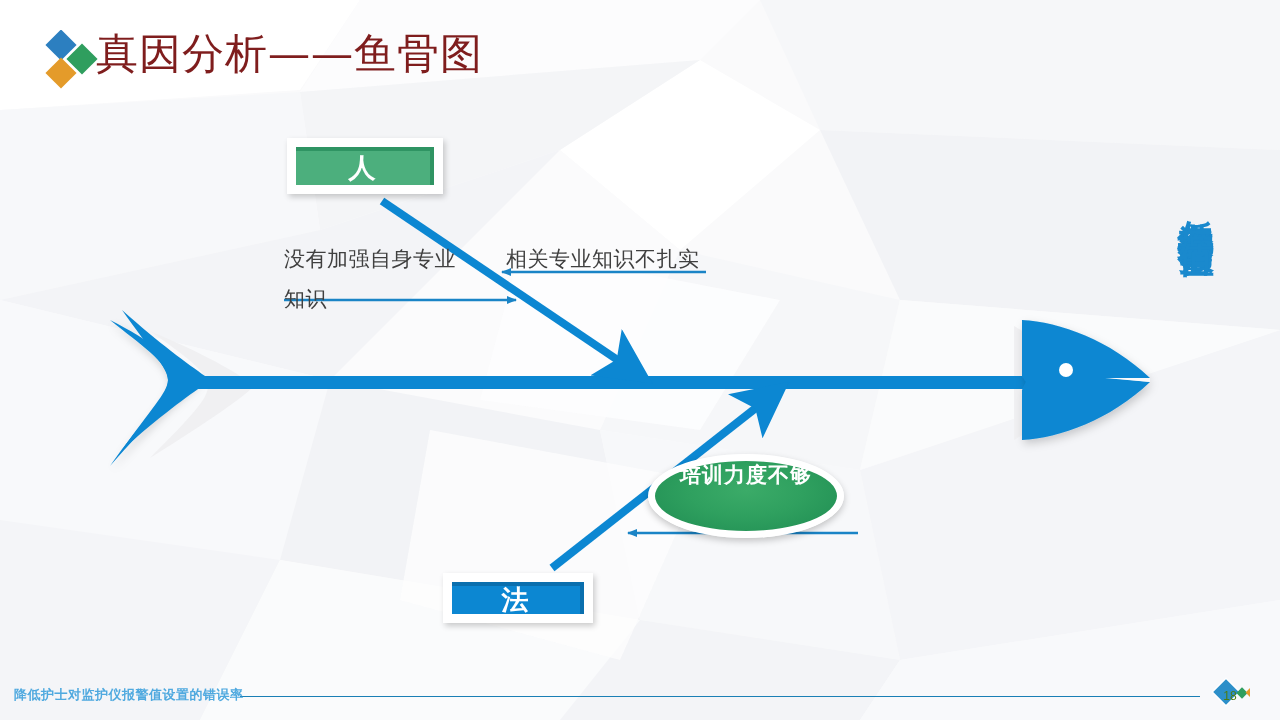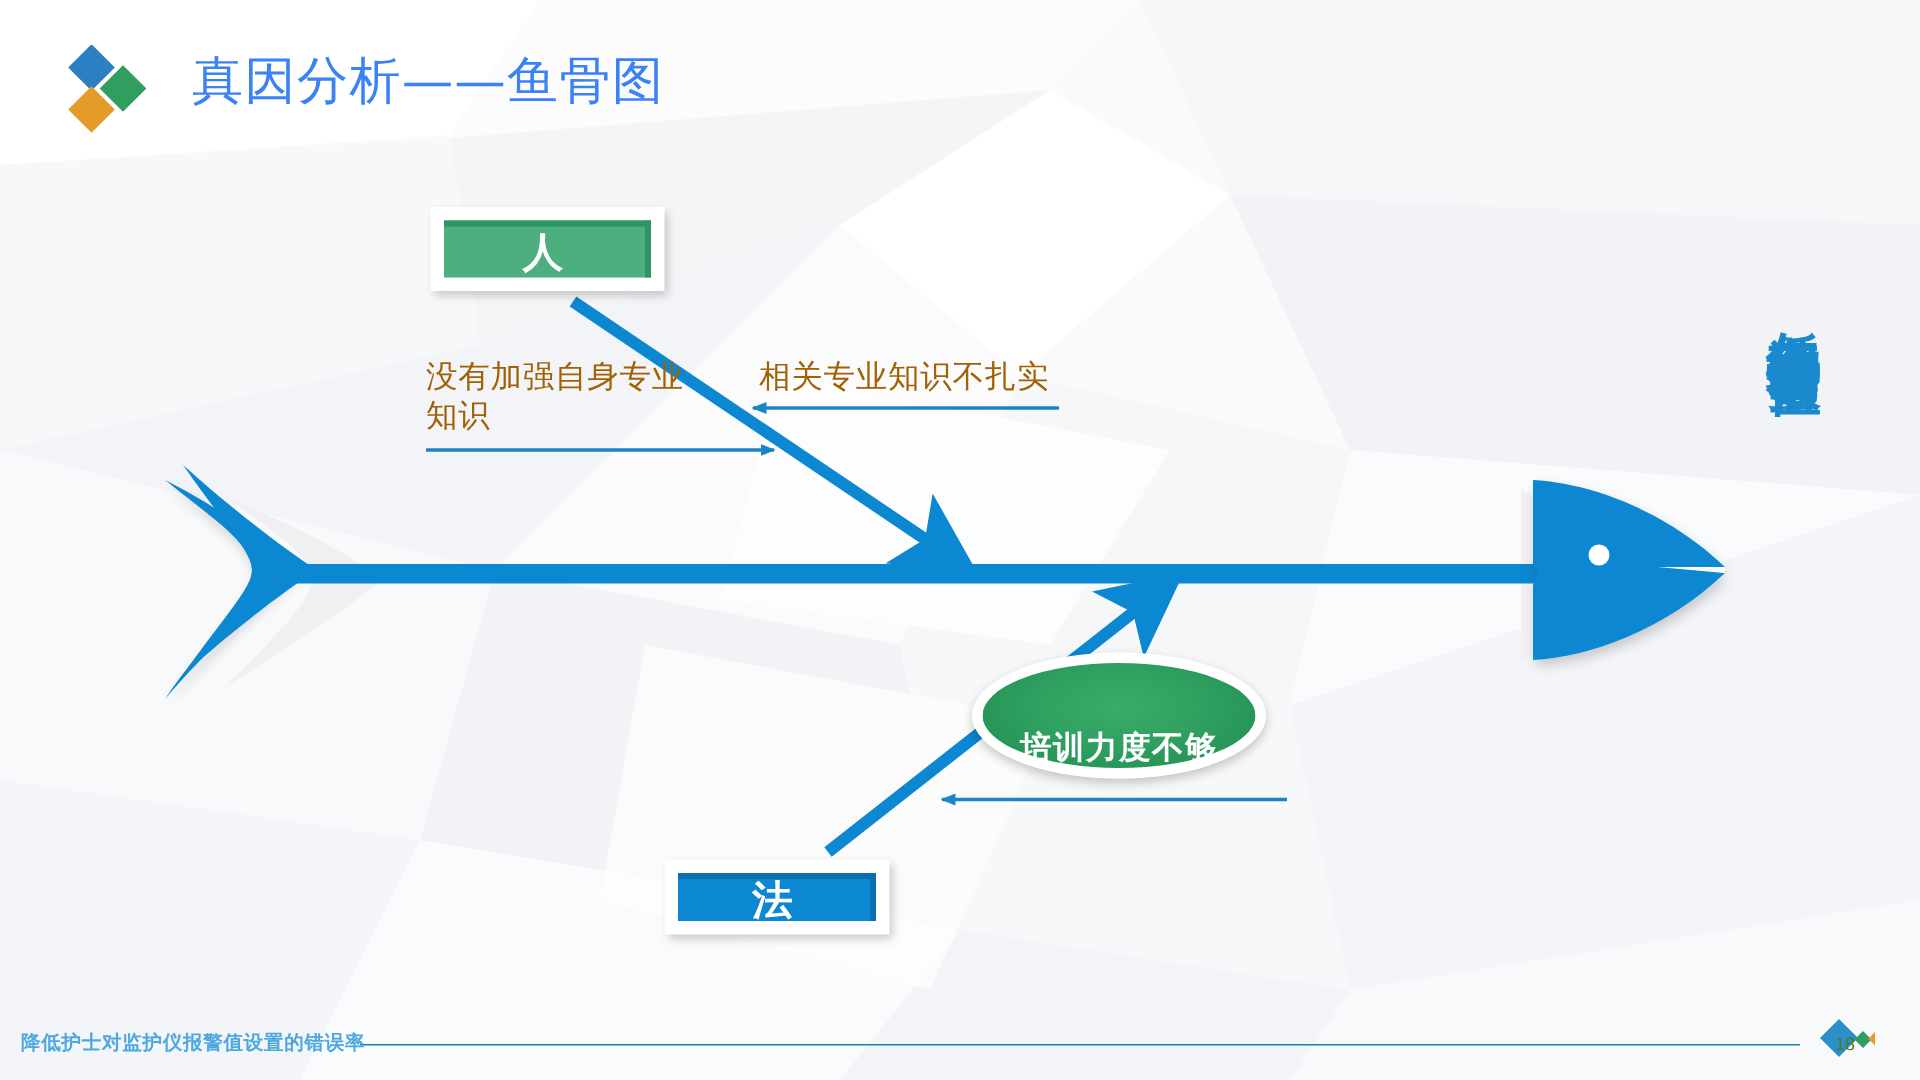--- a/index.html
+++ b/index.html
@@ -30,26 +30,25 @@
     left: 44px;
     top: 30px;
     width: 62px;
     height: 62px;
   }
   #page-title {
     position: absolute;
     left: 96px;
     top: 22px;
     font-family: "DejaVu Serif", "Liberation Serif", serif;
-    font-size: 34px;
+    font-size: 42px;
     line-height: 64px;
-    color: #3b82f6;
+    color: #7f1d1d;
     letter-spacing: 1px;
     white-space: nowrap;
-    margin-left: 32px;
   }
   
   #fishbone {
     position: absolute;
     left: 0; top: 0;
     width: 1280px; height: 720px;
   }
   
   .cat-box {
     position: absolute;
@@ -89,45 +88,45 @@
   }
   #cat-box-fa .inner {
     background: #0c87d2;
     border-top: 4px solid #0a6fae;
     border-right: 4px solid #0a6fae;
   }
   
   #cause-ellipse {
     position: absolute;
     left: 648px;
-    top: 435px;
+    top: 454px;
     width: 196px;
     height: 84px;
     border-radius: 50%;
     background: radial-gradient(ellipse at 50% 42%, #3bab68 0%, #2fa05f 45%, #1f8c52 100%);
     border: 7px solid #ffffff;
     box-sizing: border-box;
     box-shadow: 0 3px 7px rgba(0,0,0,0.22);
     display: flex;
-    align-items: flex-end;
+    align-items: flex-start;
     justify-content: center;
   }
   #cause-ellipse .etext {
     font-size: 21px;
     font-weight: bold;
     color: #ffffff;
     letter-spacing: 1px;
     white-space: nowrap;
   }
   
   .cause-label {
     position: absolute;
     font-size: 21px;
-    color: #a16207;
-    line-height: 26px;
+    color: #404040;
+    line-height: 40px;
     letter-spacing: 0.5px;
   }
   #cause-label-1 {
     left: 284px;
     top: 239px;
     width: 180px;
   }
   #cause-label-2 {
     left: 506px;
     top: 239px;

